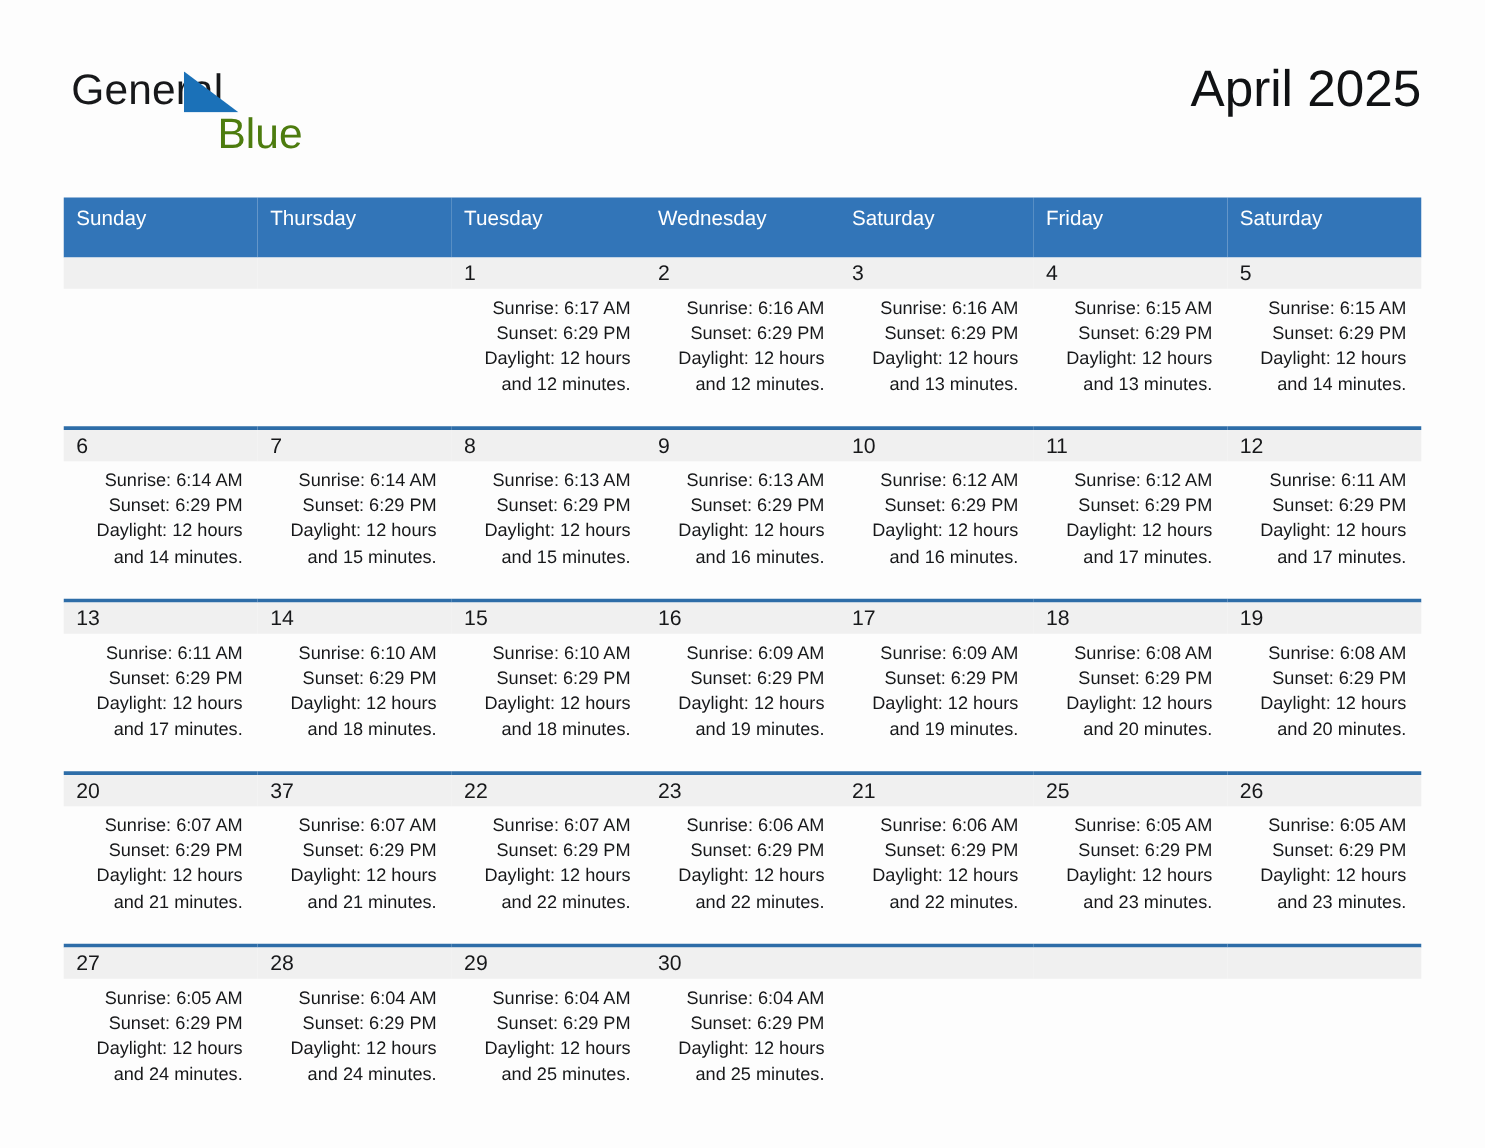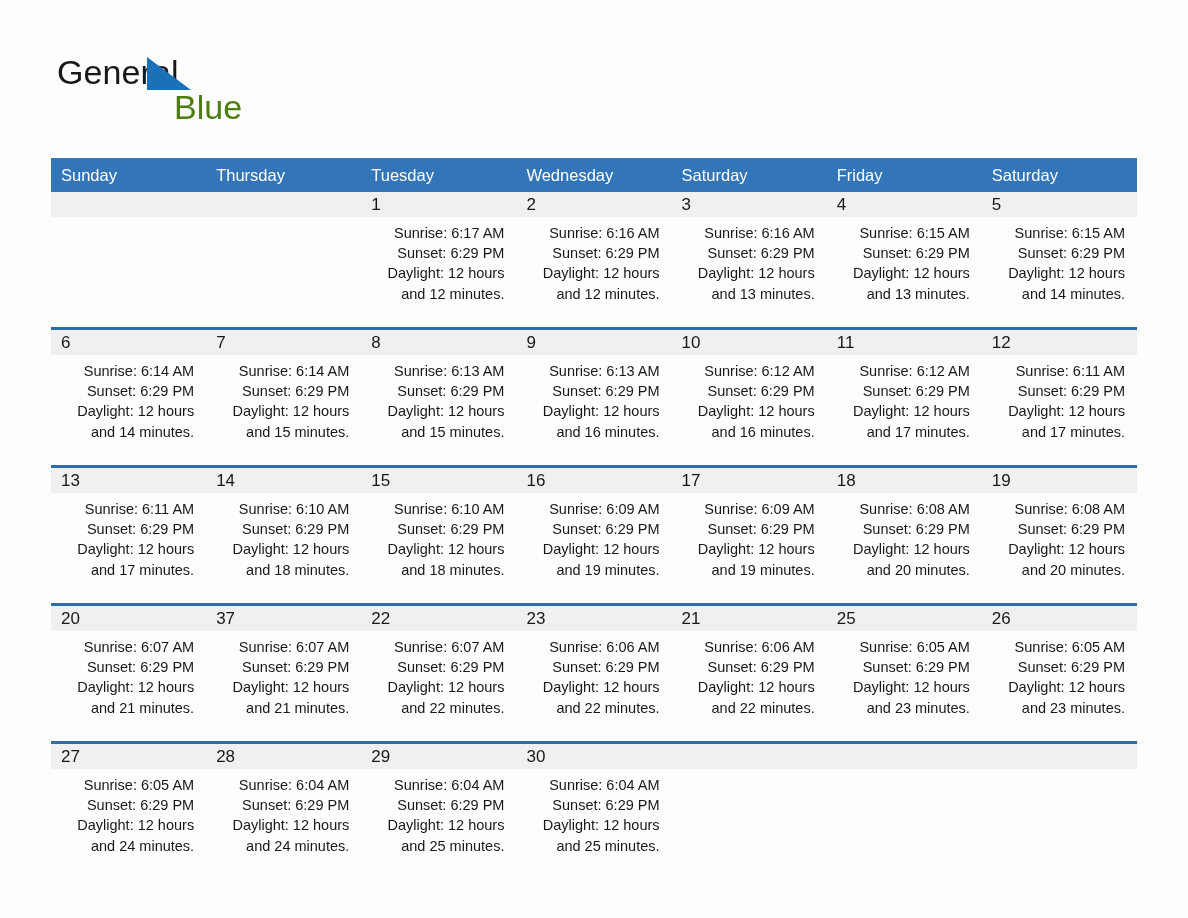--- a/index.html
+++ b/index.html
@@ -102,21 +102,21 @@
   }
 
   .calendar col { width: 155.14px; }
 
   .calendar thead th {
     background: #3275b8;
     color: #ffffff;
     font-size: 16.5px;
     font-weight: normal;
     text-align: left;
-    padding: 8px 0 7px 10px;
+    padding: 8px 0 21px 10px;
     height: 18px;
     vertical-align: middle;
     border: 0;
   }
 
   .calendar tbody tr.week-row > td {
     vertical-align: top;
     padding: 0;
     border: 0;
     border-top: 3px solid #2e6da8;
@@ -165,20 +165,21 @@
 
   <div class="top-bar">
 
     <div class="brand">
       <span class="brand-line1">General</span>
       <span class="brand-tri"></span>
       <span class="brand-line2">Blue</span>
     </div>
 
     <div class="title-block">
+      <h1 class="cal-title">April 2025</h1>
     </div>
 
   </div>
 
   <table class="calendar">
     <colgroup>
       <col>
         <col>
         <col>
         <col>

